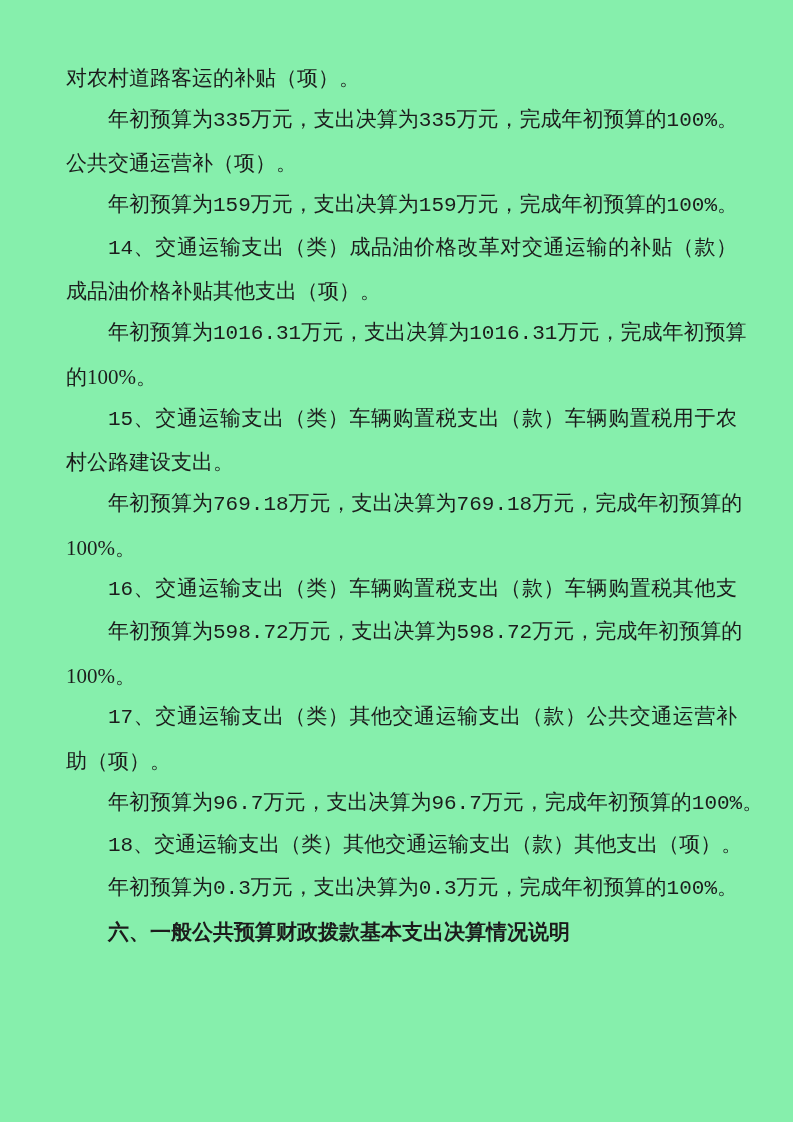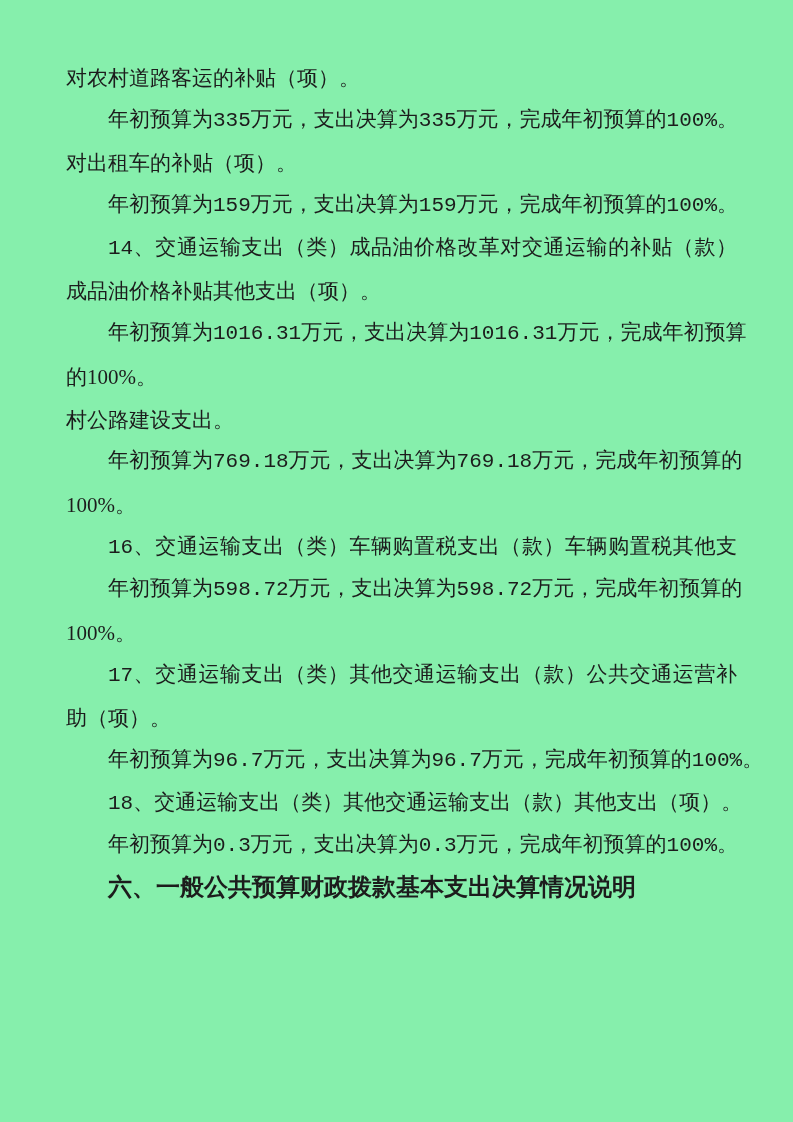--- a/index.html
+++ b/index.html
@@ -33,39 +33,40 @@
   .line.indent {
     padding-left: 42px; 
     font-family: Liberation Mono, monospace;
   }
   .line.fill {
     text-align: justify;
     text-align-last: justify;
     text-justify: inter-character;
   }
   .line.heading {
-    font-family: Liberation Mono, monospace;
+    font-family: Liberation Serif, serif;
     font-weight: 700;
-    font-size: 24px;
+    font-size: 21px;
   }
 </style>
 </head>
 <body>
 
 <div class="page">
   <div class="doc-body">
 
   <div class="line">对农村道路客运的补贴（项）。</div>
       <div class="line indent">年初预算为335万元，支出决算为335万元，完成年初预算的100%。</div>
-      <div class="line">对出租车的补贴（项）。</div>
+      <div class="line">公共交通运营补（项）。</div>
       <div class="line indent">年初预算为159万元，支出决算为159万元，完成年初预算的100%。</div>
       <div class="line indent fill">14、交通运输支出（类）成品油价格改革对交通运输的补贴（款）</div>
       <div class="line">成品油价格补贴其他支出（项）。</div>
       <div class="line indent fill">年初预算为1016.31万元，支出决算为1016.31万元，完成年初预算</div>
       <div class="line">的100%。</div>
+      <div class="line indent fill">15、交通运输支出（类）车辆购置税支出（款）车辆购置税用于农</div>
       <div class="line">村公路建设支出。</div>
       <div class="line indent fill">年初预算为769.18万元，支出决算为769.18万元，完成年初预算的</div>
       <div class="line">100%。</div>
       <div class="line indent fill">16、交通运输支出（类）车辆购置税支出（款）车辆购置税其他支</div>
       <div class="line indent fill">年初预算为598.72万元，支出决算为598.72万元，完成年初预算的</div>
       <div class="line">100%。</div>
       <div class="line indent fill">17、交通运输支出（类）其他交通运输支出（款）公共交通运营补</div>
       <div class="line">助（项）。</div>
       <div class="line indent">年初预算为96.7万元，支出决算为96.7万元，完成年初预算的100%。</div>
       <div class="line indent">18、交通运输支出（类）其他交通运输支出（款）其他支出（项）。</div>

